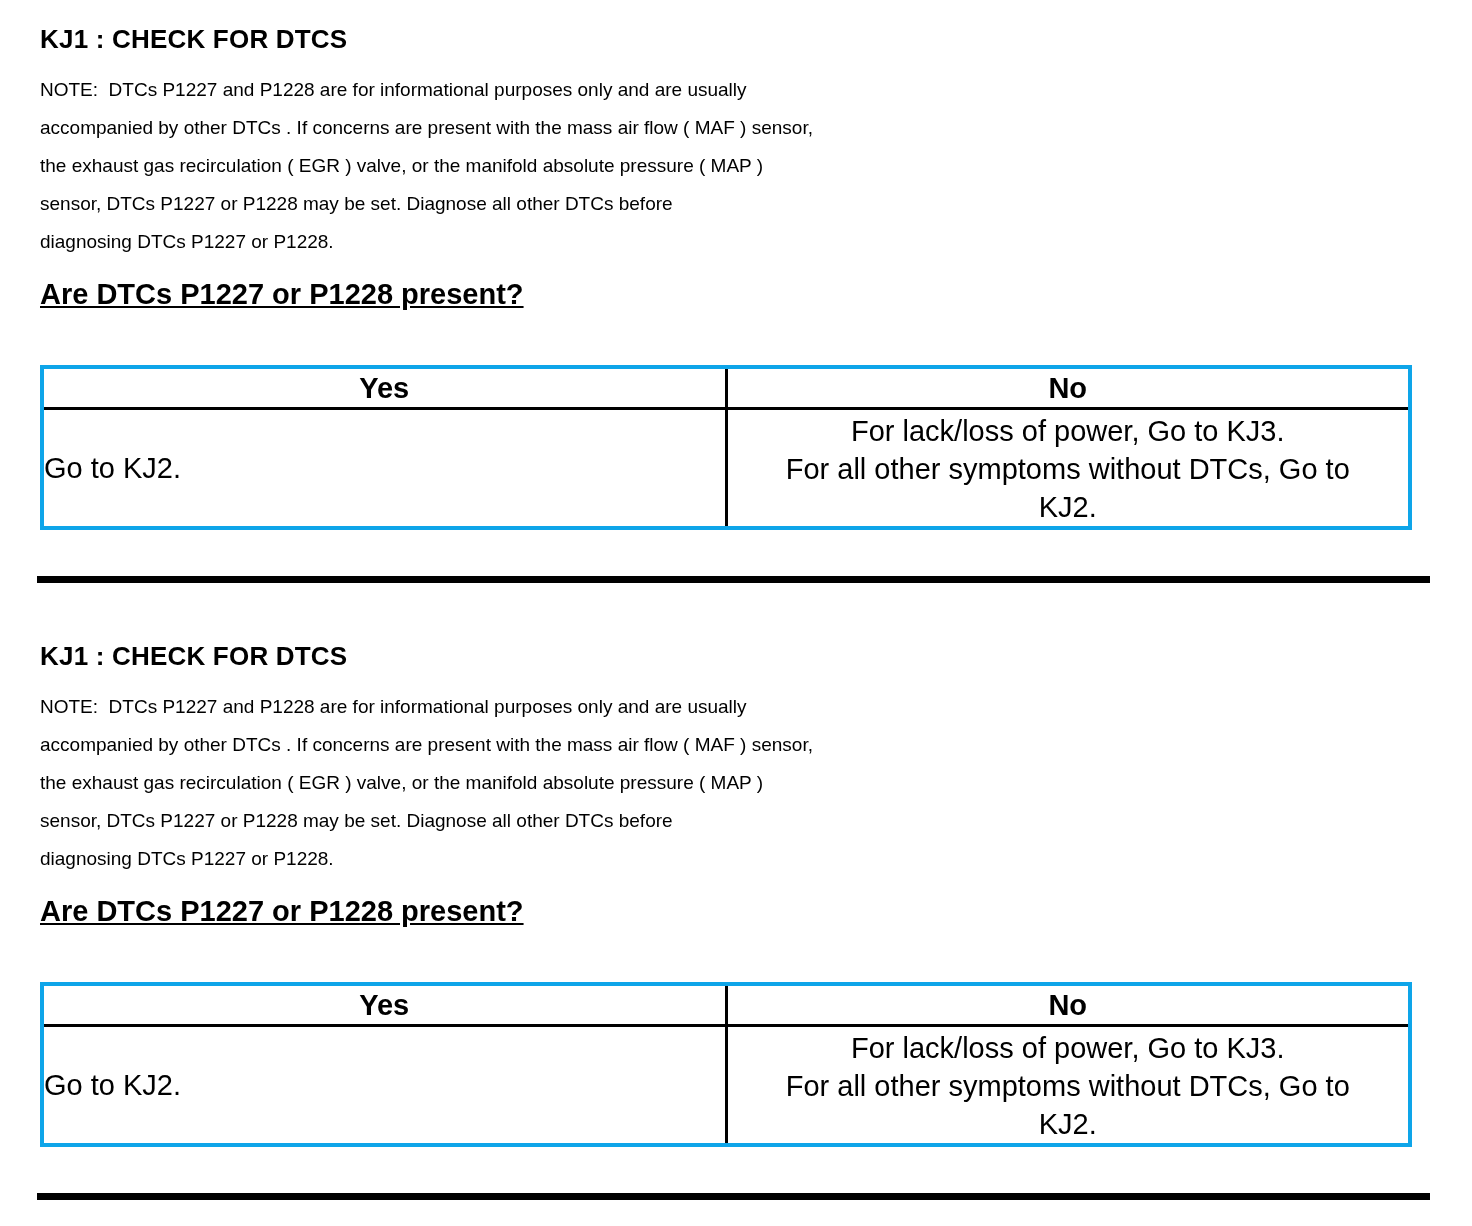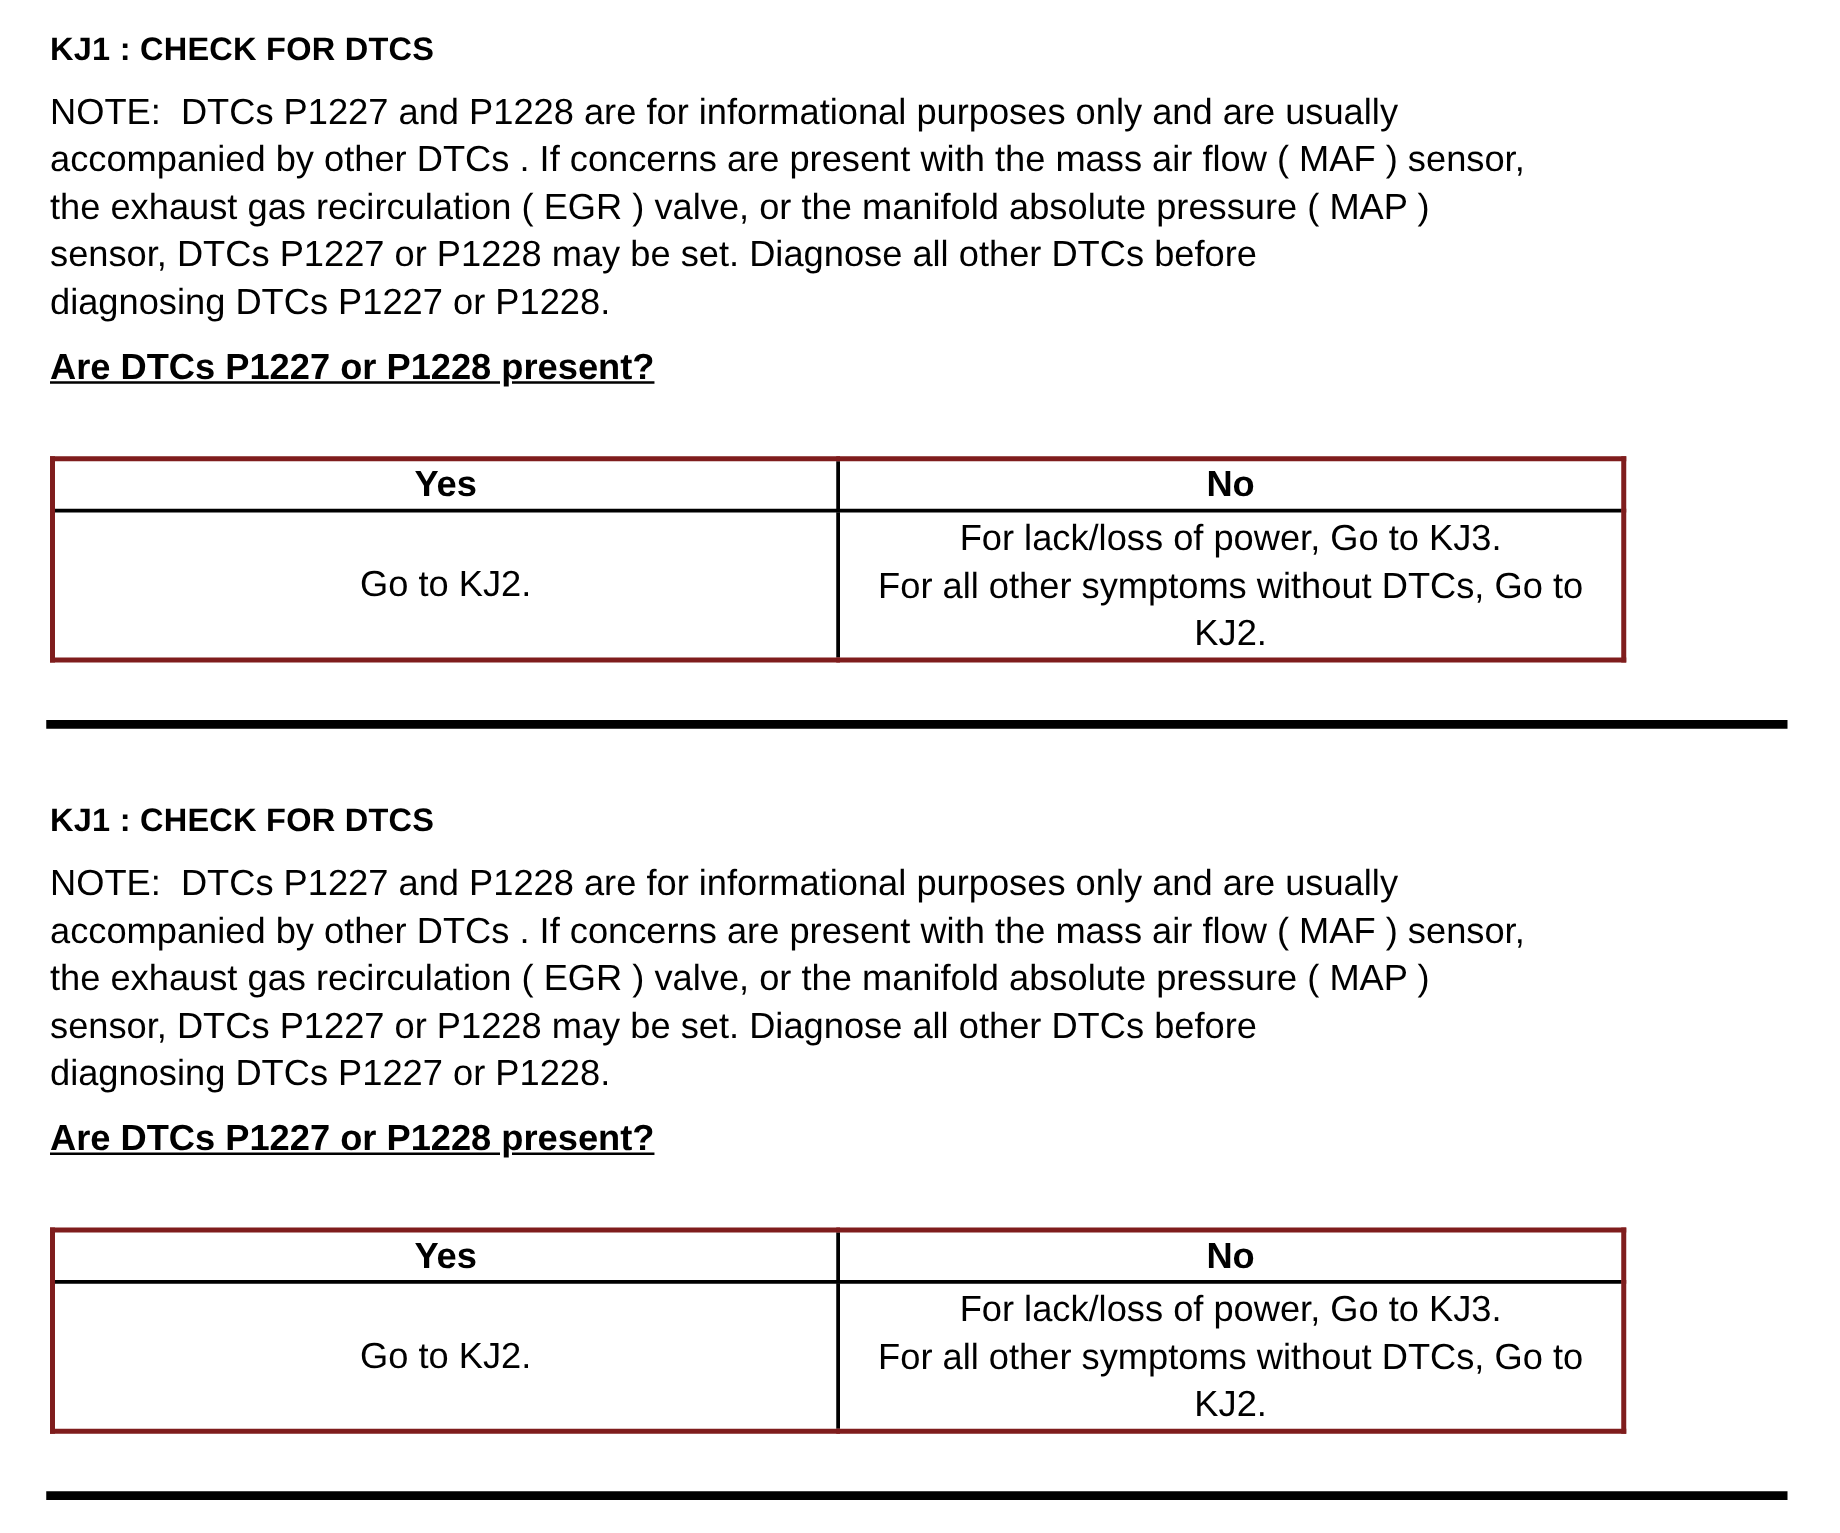--- a/index.html
+++ b/index.html
@@ -19,53 +19,52 @@
     padding: 24px 40px 0 40px;
   }
   .proc-heading {
     font-size: 26px;
     line-height: 30px;
     font-weight: 700;
     margin: 0;
     letter-spacing: 0.2px;
   }
   .proc-note {
-    font-size: 29px;
+    font-size: 19px;
     line-height: 38px;
     margin: 17px 0 0 0;
     white-space: pre-wrap;
   }
   .proc-question {
     font-size: 29px;
     line-height: 38px;
     font-weight: 700;
     margin: 14px 0 0 0;
     text-decoration: underline;
   }
   table.decision-table {
     border-collapse: collapse;
     table-layout: fixed;
-    width: 1261px;
+    width: 1372px;
     margin-top: 52px;
-    border: 4px solid #7f1d1d;
+    border: 4px solid #0ea5e9;
   }
   table.decision-table th,
   table.decision-table td {
     border: 3px solid #000000;
     font-size: 29px;
     line-height: 38px;
   }
   table.decision-table th {
     font-weight: 700;
     text-align: center;
     height: 33px;
     padding: 0;
   }
   td.cell-yes {
-    text-align: center;
     vertical-align: middle;
     height: 112px;
     padding: 0;
   }
   td.cell-no {
     text-align: center;
     vertical-align: top;
     white-space: pre-wrap;
     padding: 2px 6px 0 6px;
   }

